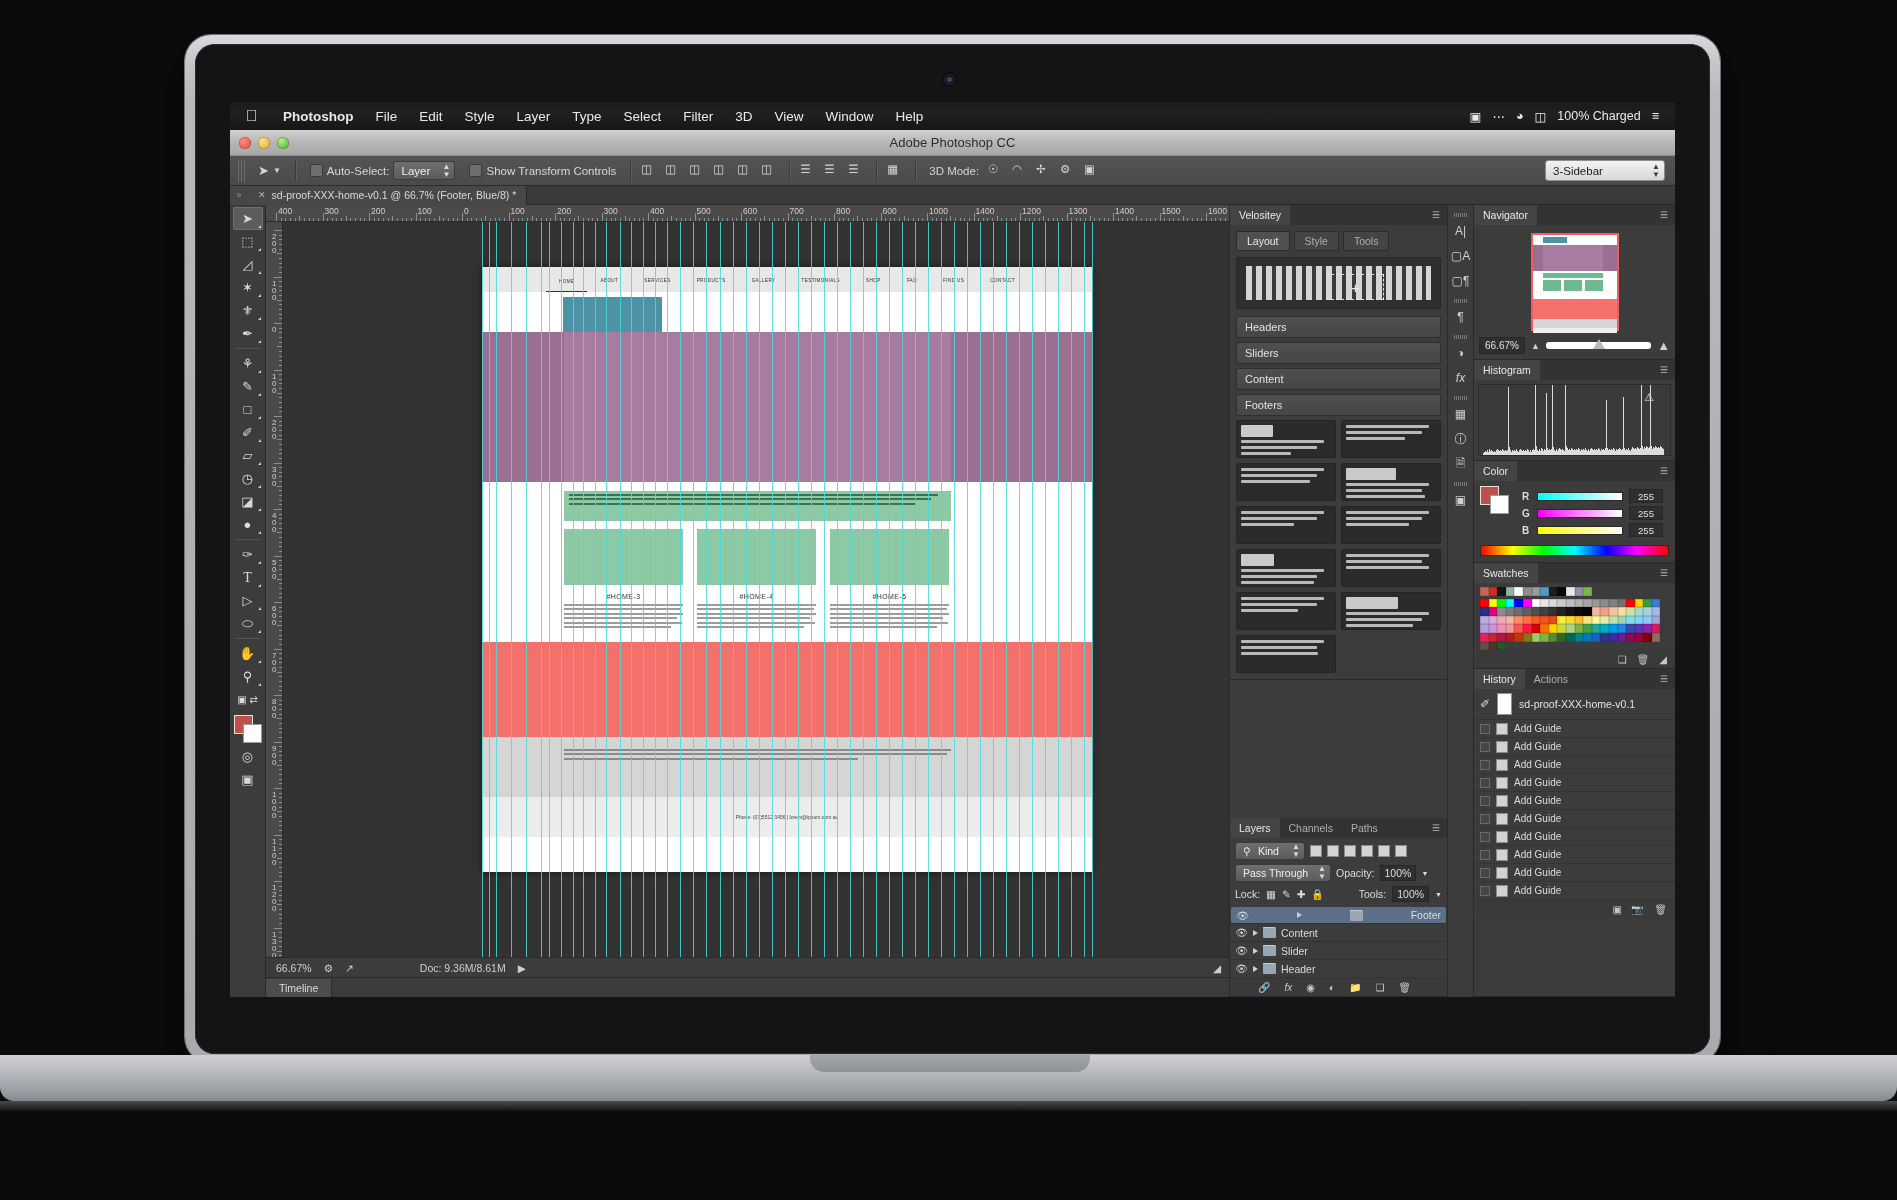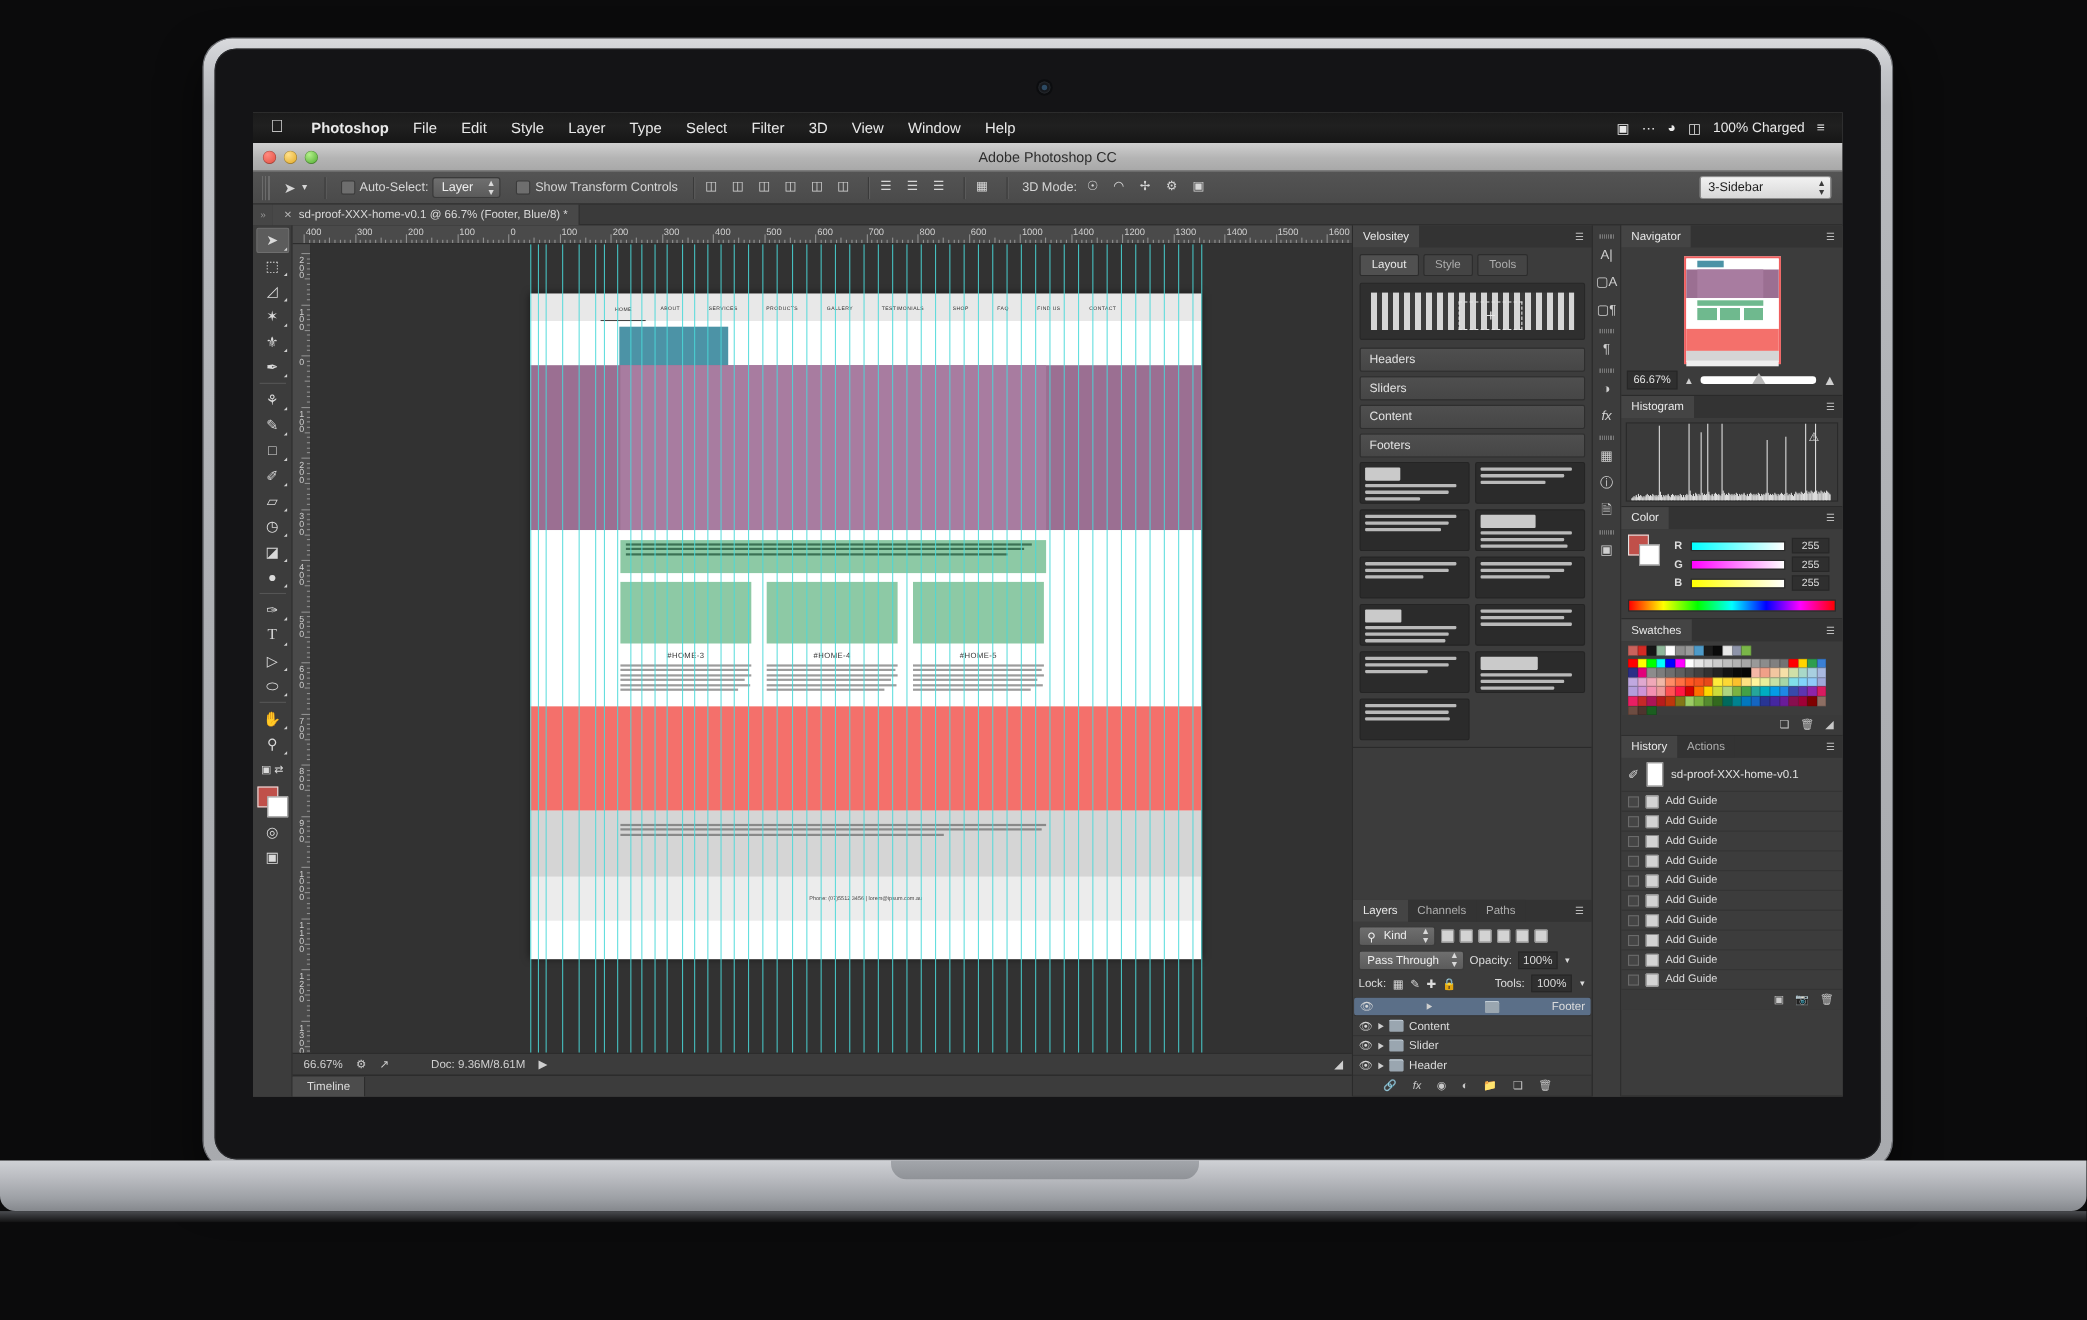--- a/index.html
+++ b/index.html
@@ -904,21 +904,21 @@
                   <span class="guide" style="left: 801px;"></span>
                   <span class="guide" style="left: 809px;"></span>
                 </div>
             </div>
           </div>
 
           <div class="statusbar">
             <span>66.67%</span>
             <span>⚙</span>
             <span>↗</span>
-            <span style="margin-left:26px;">Doc: 9.36M/8.61M</span>
+            <span style="margin-left:54px;">Doc: 9.36M/8.61M</span>
             <span>▶</span>
             <span style="margin-left:auto;padding-right:8px;">◢</span>
           </div>
           <div class="timeline">
             <span class="tl-tab">Timeline</span>
           </div>
         </div>
 
         <div class="dock-mid">
 

